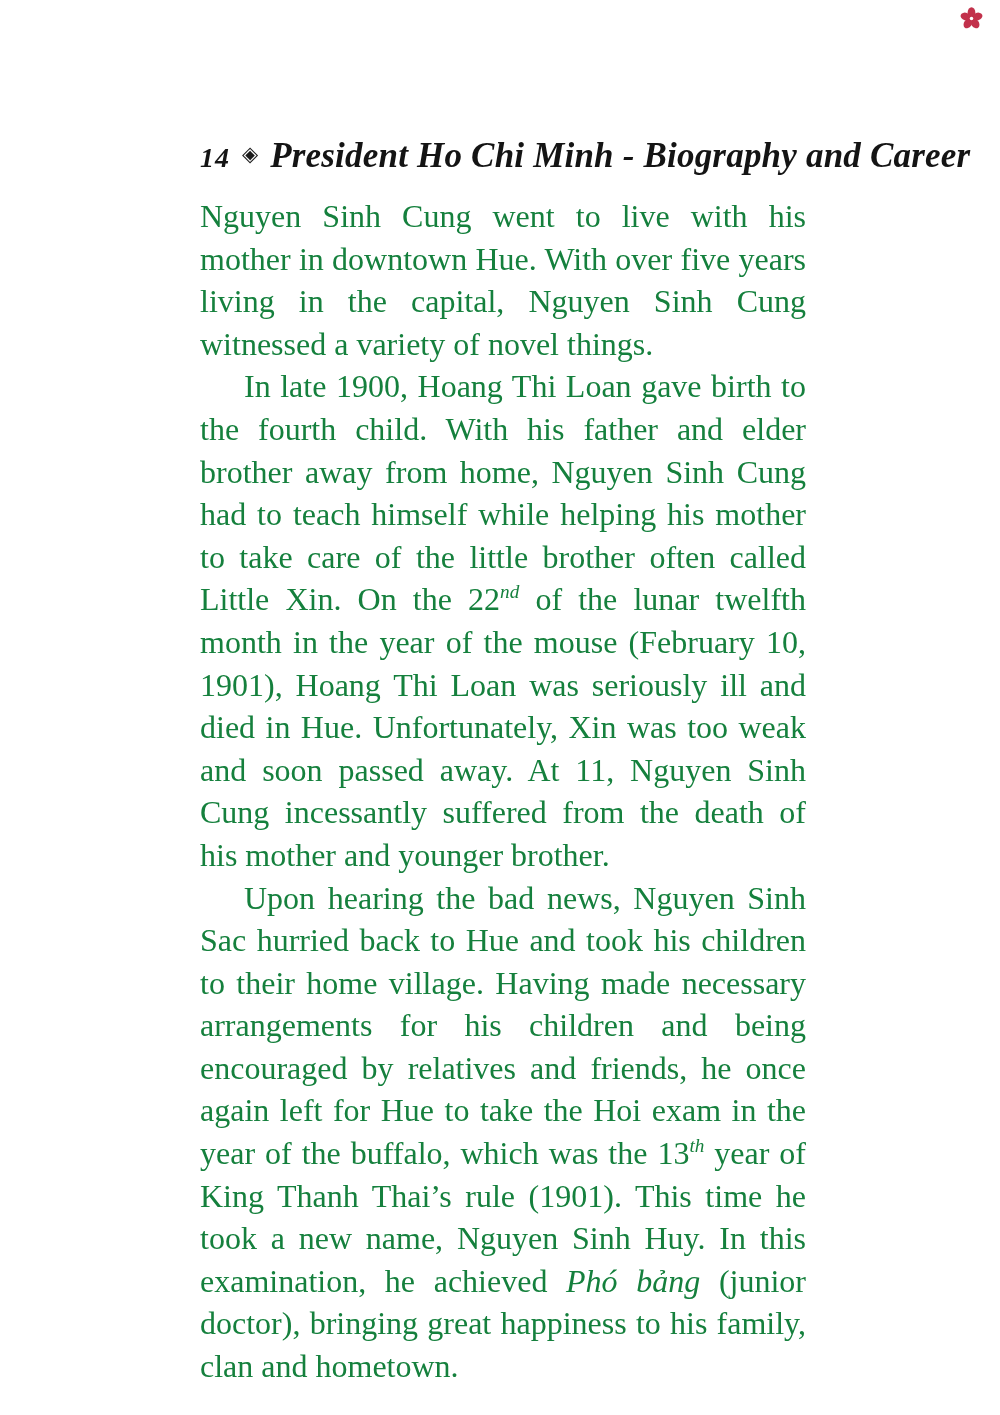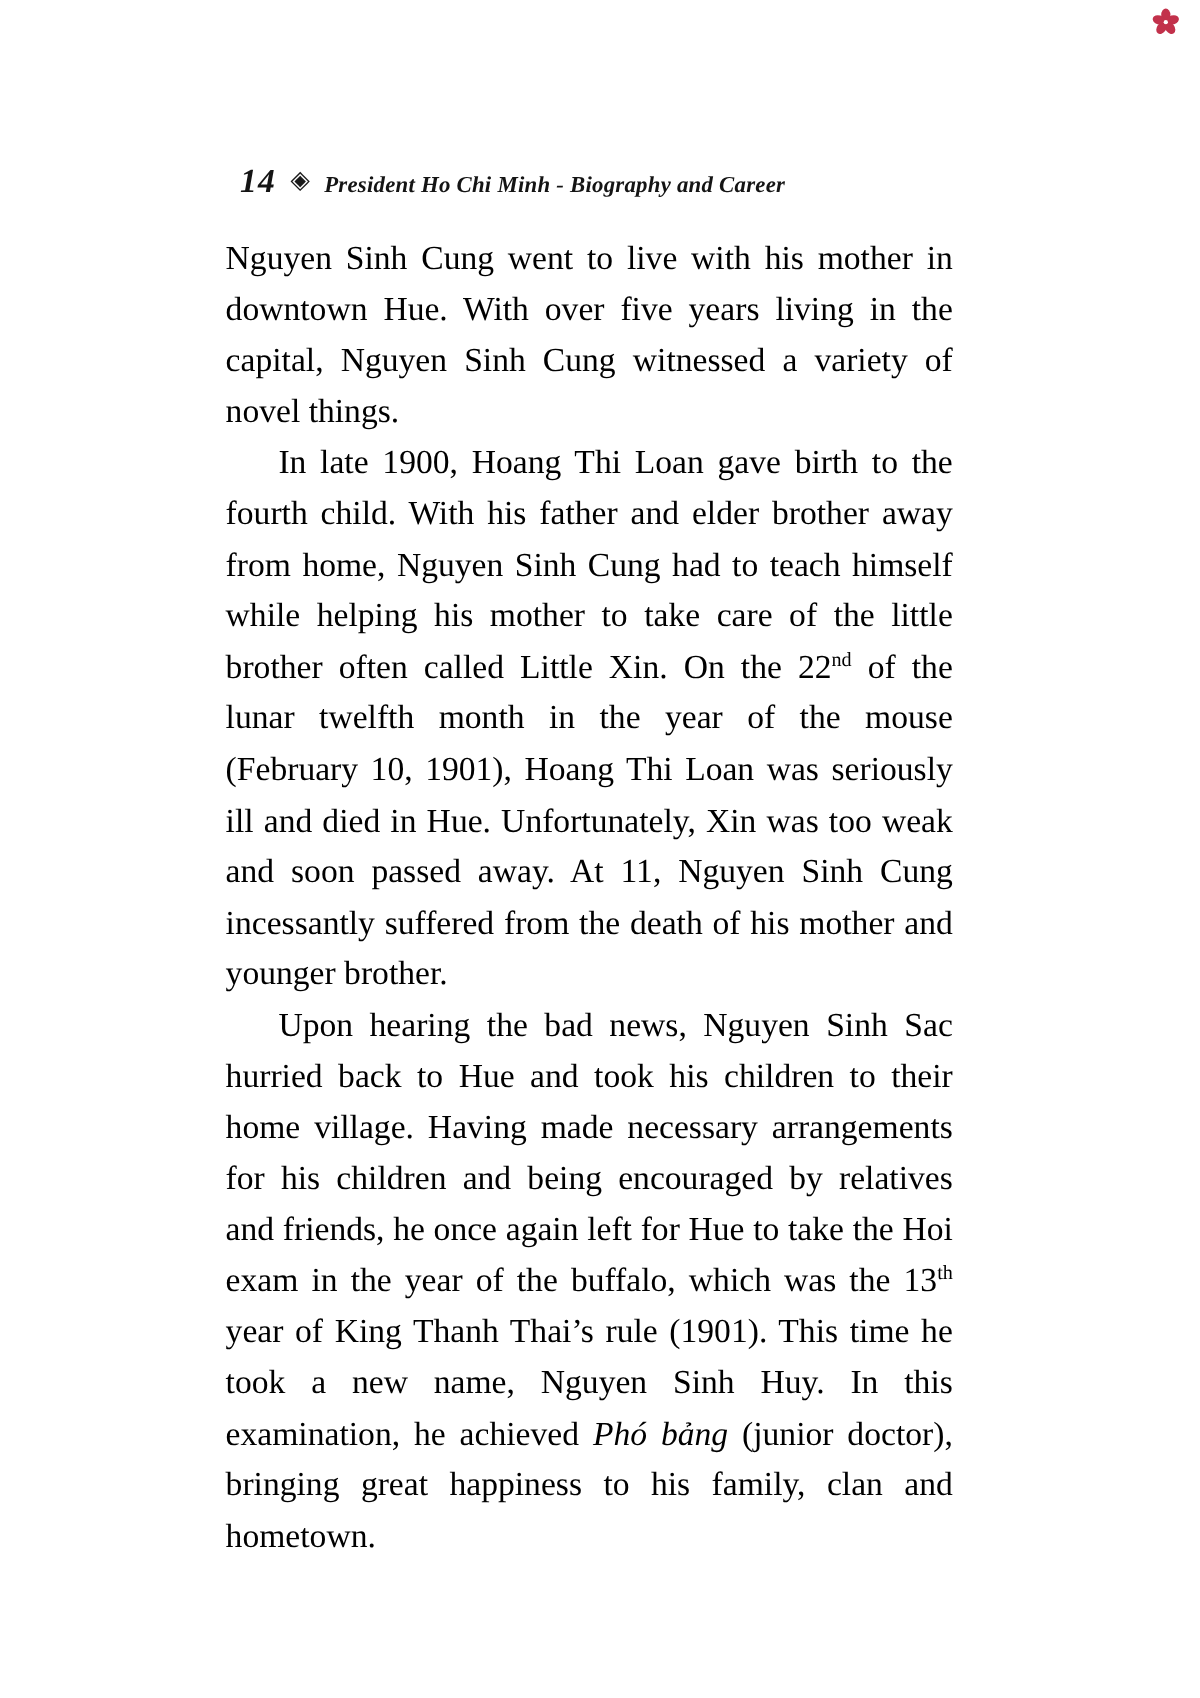--- a/index.html
+++ b/index.html
@@ -36,40 +36,41 @@
   }
   .page-num { font-size: 28px; letter-spacing: 1px; }
   .diamond-glyph {
     font-style: normal;
     font-weight: 400;
     font-size: 21px;
     align-self: center;
     transform: translateY(-2px);
     color: #1a1a1a;
   }
-  .header-title { font-size: 19px; letter-spacing: 0.2px; text-align: right; }
+  .header-title { font-size: 35px; letter-spacing: 0.2px; text-align: right; }
 
   
   .body-text {
     position: absolute;
-    left: 188px;
+    left: 200px;
     top: 195px;
     width: 606px;
-    color: #000000;
-    font-size: 28px;
+    color: #15803d;
+    font-size: 32px;
     line-height: 42.6px;
     text-align: justify;
     text-justify: inter-word;
   }
   .para { margin: 0; }
   .para.indent { text-indent: 44px; }
   .para sup {
     font-size: 0.6em;
     line-height: 0;
     vertical-align: super;
+    font-style: italic;
   }
   .para i { }
 </style>
 </head>
 <body>
 
 <div class="flower-wrap">
   <svg width="25" height="25" viewBox="0 0 24 24" aria-hidden="true">
     <g fill="#c2314b">
       <ellipse cx="12" cy="6.2" rx="3.7" ry="5.1"></ellipse>

